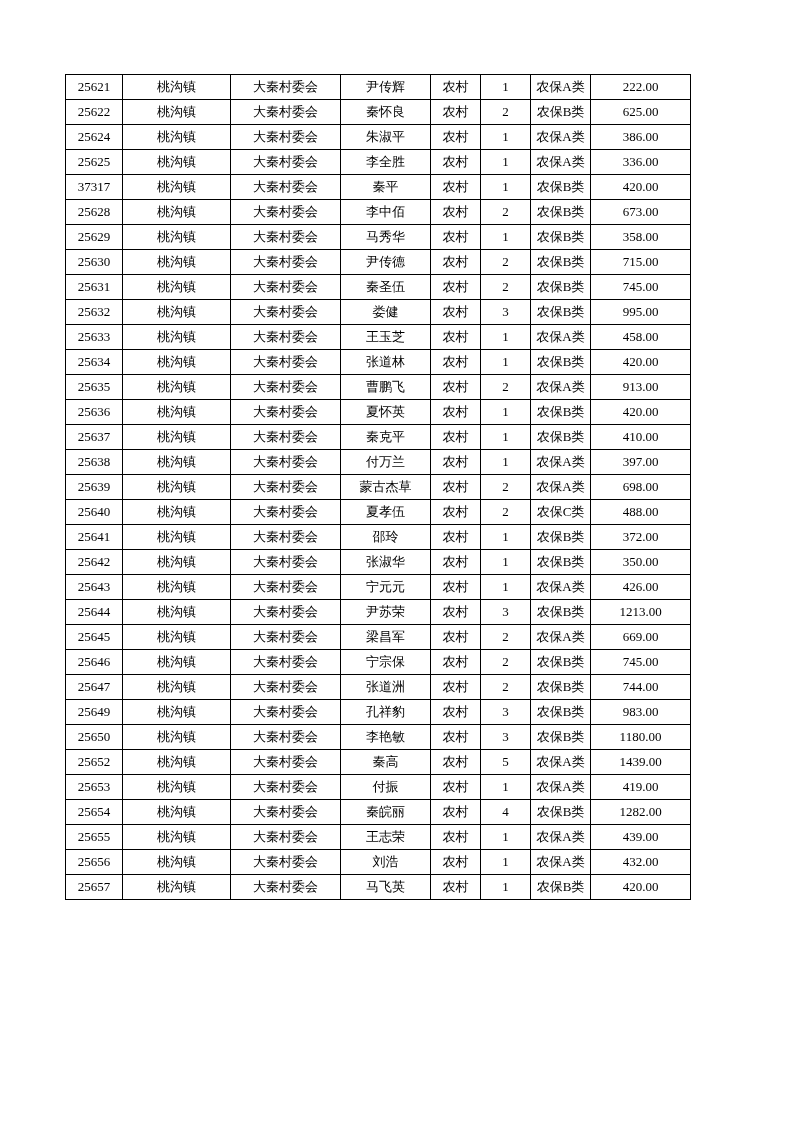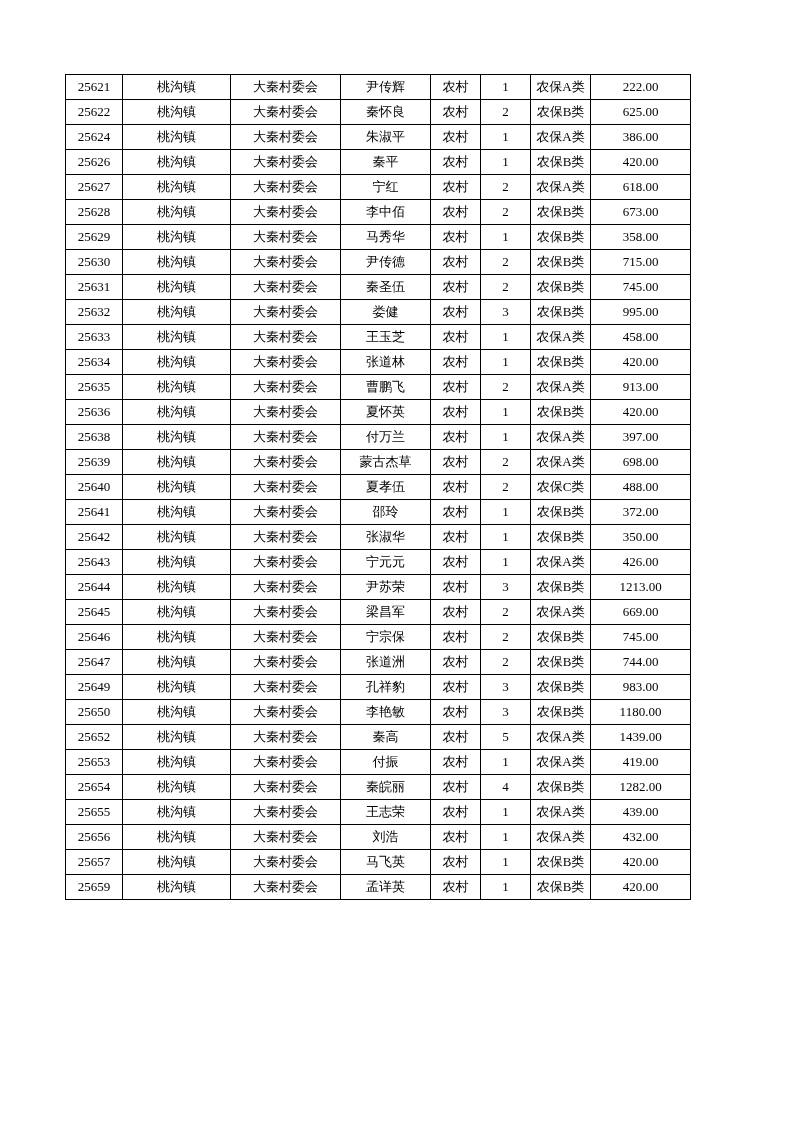--- a/index.html
+++ b/index.html
@@ -86,40 +86,40 @@
           <td>25624</td>
           <td>桃沟镇</td>
           <td>大秦村委会</td>
           <td>朱淑平</td>
           <td>农村</td>
           <td>1</td>
           <td>农保A类</td>
           <td>386.00</td>
         </tr>
         <tr>
-          <td>25626</td>
+          <td>25625</td>
+          <td>桃沟镇</td>
+          <td>大秦村委会</td>
+          <td>李全胜</td>
+          <td>农村</td>
+          <td>1</td>
+          <td>农保A类</td>
+          <td>336.00</td>
+        </tr>
+        <tr>
+          <td>37317</td>
           <td>桃沟镇</td>
           <td>大秦村委会</td>
           <td>秦平</td>
           <td>农村</td>
           <td>1</td>
           <td>农保B类</td>
           <td>420.00</td>
         </tr>
         <tr>
-          <td>25627</td>
-          <td>桃沟镇</td>
-          <td>大秦村委会</td>
-          <td>宁红</td>
-          <td>农村</td>
-          <td>2</td>
-          <td>农保A类</td>
-          <td>618.00</td>
-        </tr>
-        <tr>
           <td>25628</td>
           <td>桃沟镇</td>
           <td>大秦村委会</td>
           <td>李中佰</td>
           <td>农村</td>
           <td>2</td>
           <td>农保B类</td>
           <td>673.00</td>
         </tr>
         <tr>
@@ -194,20 +194,30 @@
         </tr>
         <tr>
           <td>25636</td>
           <td>桃沟镇</td>
           <td>大秦村委会</td>
           <td>夏怀英</td>
           <td>农村</td>
           <td>1</td>
           <td>农保B类</td>
           <td>420.00</td>
+        </tr>
+        <tr>
+          <td>25637</td>
+          <td>桃沟镇</td>
+          <td>大秦村委会</td>
+          <td>秦克平</td>
+          <td>农村</td>
+          <td>1</td>
+          <td>农保B类</td>
+          <td>410.00</td>
         </tr>
         <tr>
           <td>25638</td>
           <td>桃沟镇</td>
           <td>大秦村委会</td>
           <td>付万兰</td>
           <td>农村</td>
           <td>1</td>
           <td>农保A类</td>
           <td>397.00</td>
@@ -370,30 +380,20 @@
           <td>农村</td>
           <td>1</td>
           <td>农保A类</td>
           <td>432.00</td>
         </tr>
         <tr>
           <td>25657</td>
           <td>桃沟镇</td>
           <td>大秦村委会</td>
           <td>马飞英</td>
-          <td>农村</td>
-          <td>1</td>
-          <td>农保B类</td>
-          <td>420.00</td>
-        </tr>
-        <tr>
-          <td>25659</td>
-          <td>桃沟镇</td>
-          <td>大秦村委会</td>
-          <td>孟详英</td>
           <td>农村</td>
           <td>1</td>
           <td>农保B类</td>
           <td>420.00</td>
         </tr>
       </tbody>
   </table>
 </div>
 
 </body></html>

